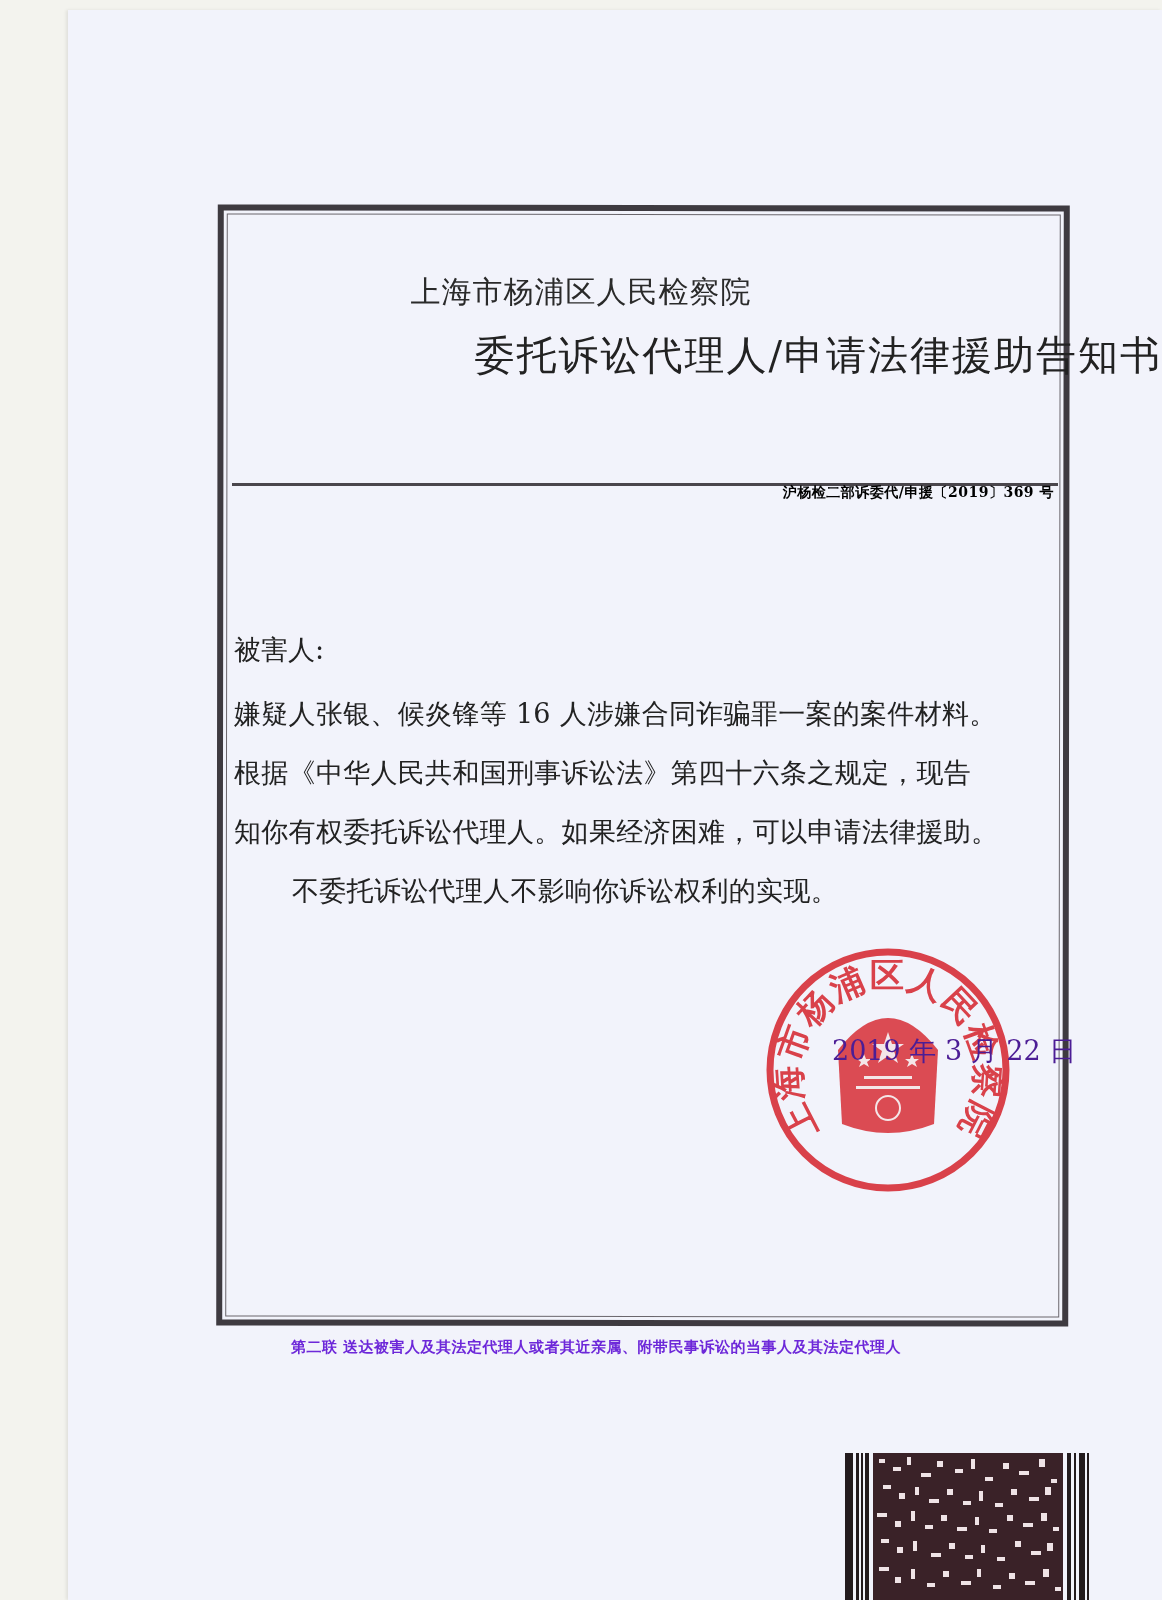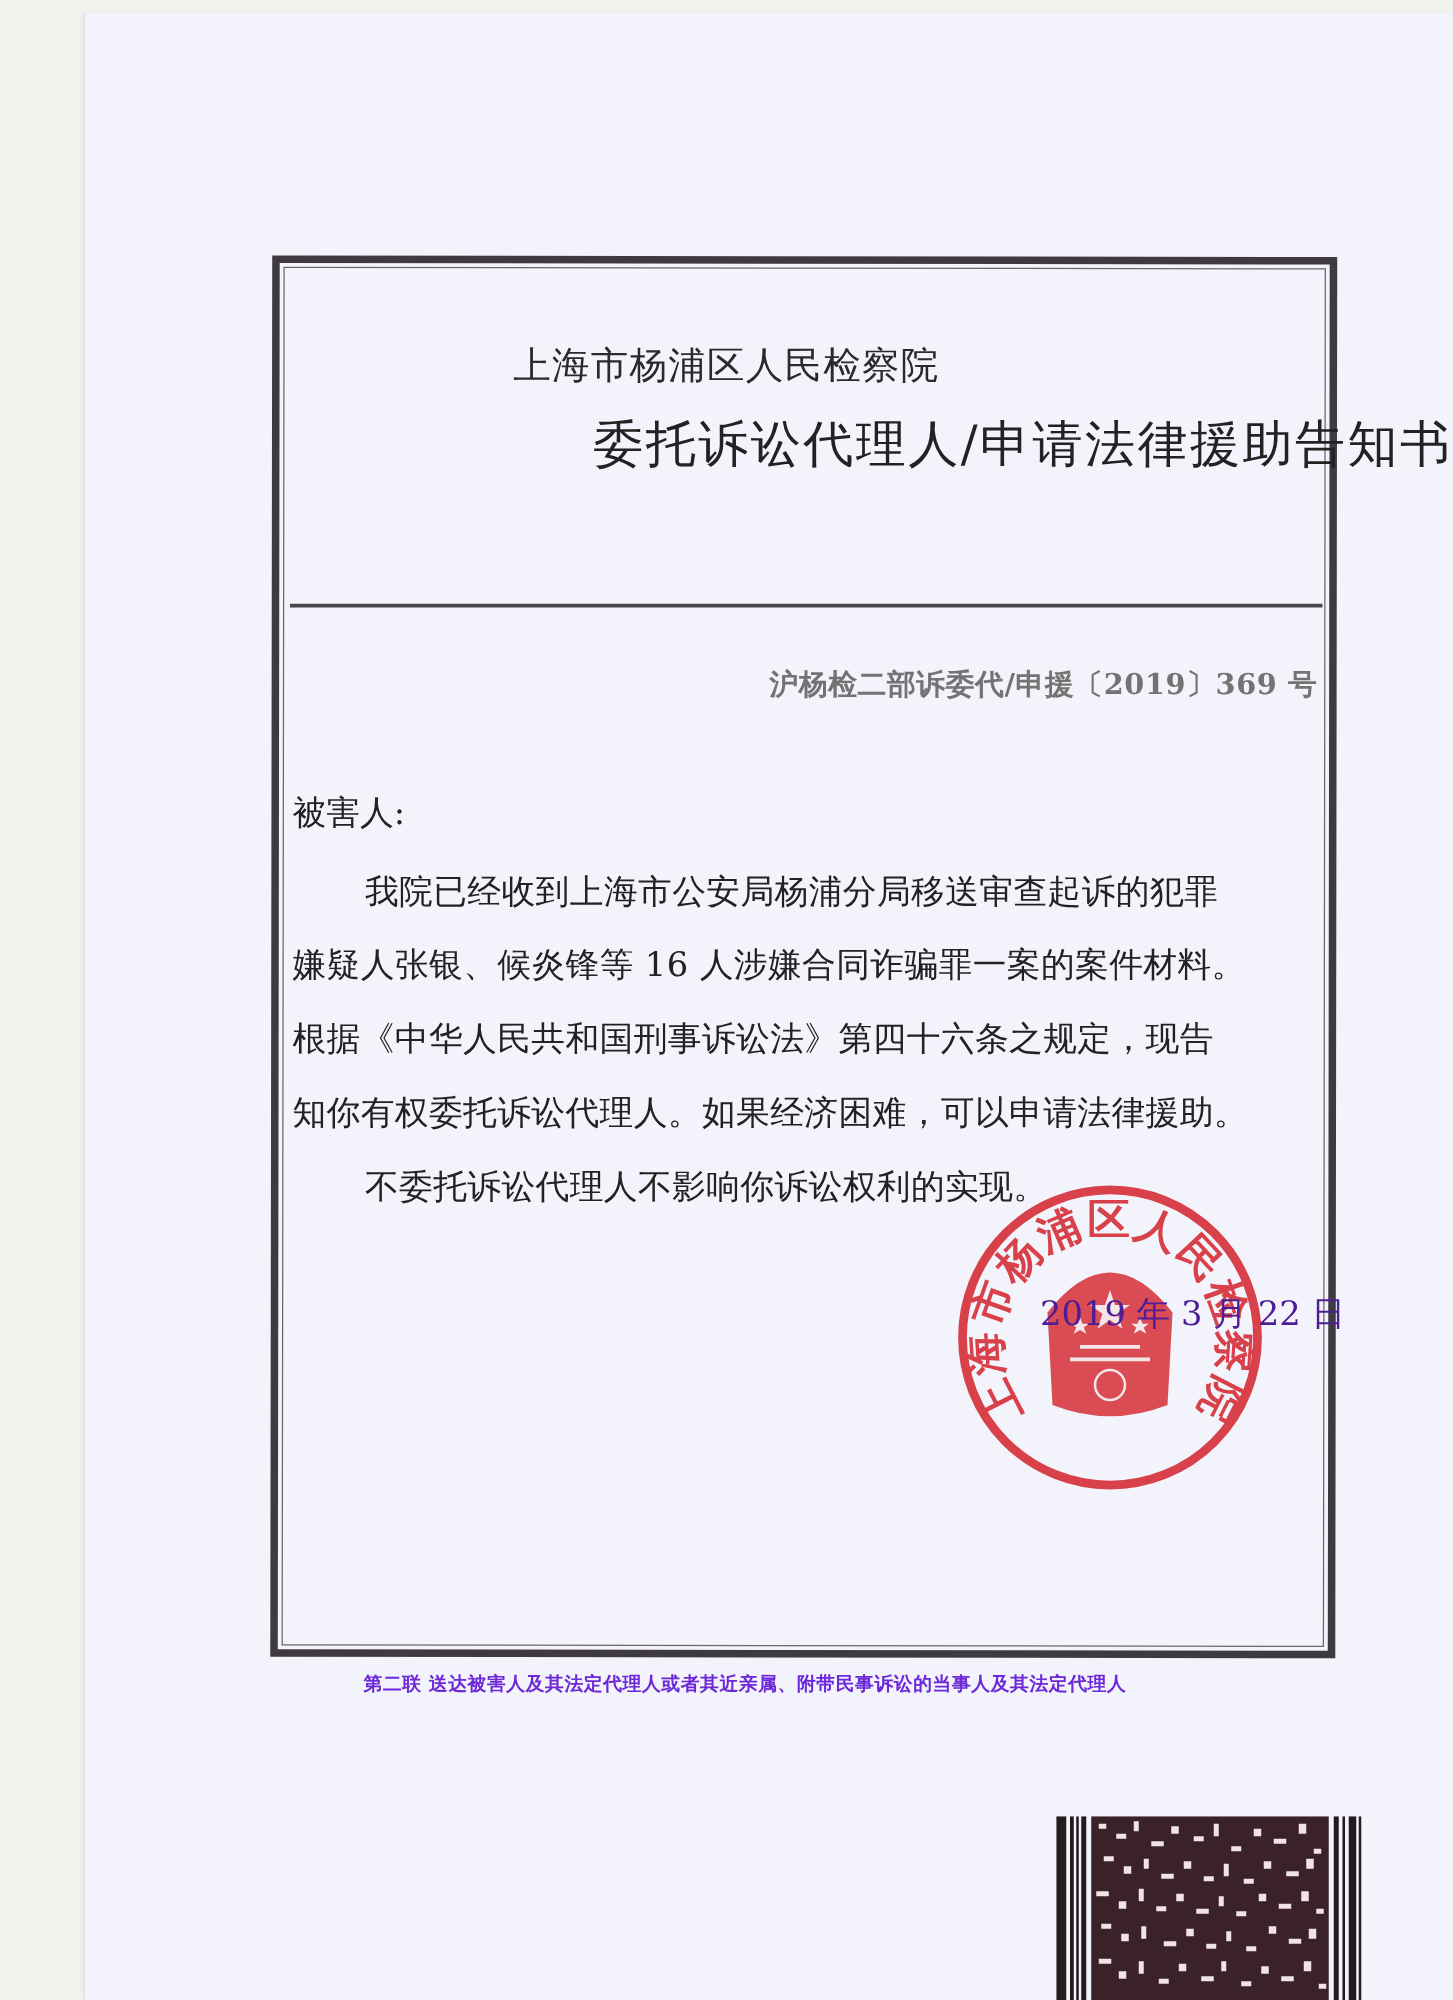--- a/index.html
+++ b/index.html
@@ -30,22 +30,22 @@
   }
   .title {
     position:absolute; left:0; right:0; top:328px; text-align:right;
     font-size:40px; letter-spacing:2px; color:#222;
   }
   .rule {
     position:absolute; left:232px; width:826px; top:483px; height:3px;
     background:#4a464c;
   }
   .docno {
-    position:absolute; right:108px; top:532px;
-    font-size:23px; font-weight:bold; color:#737373; letter-spacing:0.5px;
+    position:absolute; right:108px; top:484px;
+    font-size:14px; font-weight:bold; color:#000000; letter-spacing:0.5px;
   }
   .recipient {
     position:absolute; left:234px; top:632px; font-size:27px;
   }
   .u { text-underline-offset:5px; text-decoration-thickness:1.5px; }
   .body-text {
     position:absolute; left:234px; top:684px; width:830px;
     font-size:27px; line-height:59px; letter-spacing:0.3px;
   }
   .body-text p { margin:0; white-space:nowrap; }
@@ -75,23 +75,20 @@
 <div class="org">上海市杨浦区人民检察院</div>
 <div class="title">委托诉讼代理人/申请法律援助告知书</div>
 <div class="rule"></div>
 <div class="docno">沪杨检二部诉委代/申援〔2019〕369 号</div>
 
 <div class="recipient">
   <span class="u">被害人</span><span>:</span>
 </div>
 
 <div class="body-text">
-  <p class="indent">
-    <span>我院已经收到</span><span class="u">上海市公安局杨浦分局</span><span>移送审查起诉的犯罪</span>
-  </p>
   <p>
     <span>嫌疑人</span><span class="u">张银、候炎锋等 16 人</span><span>涉嫌</span><span class="u">合同诈骗罪</span><span>一案的案件材料。</span>
   </p>
   <p>根据《中华人民共和国刑事诉讼法》第四十六条之规定，现告</p>
   <p>知你有权委托诉讼代理人。如果经济困难，可以申请法律援助。</p>
   <p class="indent">不委托诉讼代理人不影响你诉讼权利的实现。</p>
 </div>
 
 <svg class="seal" viewBox="0 0 248 248">
   <defs>

